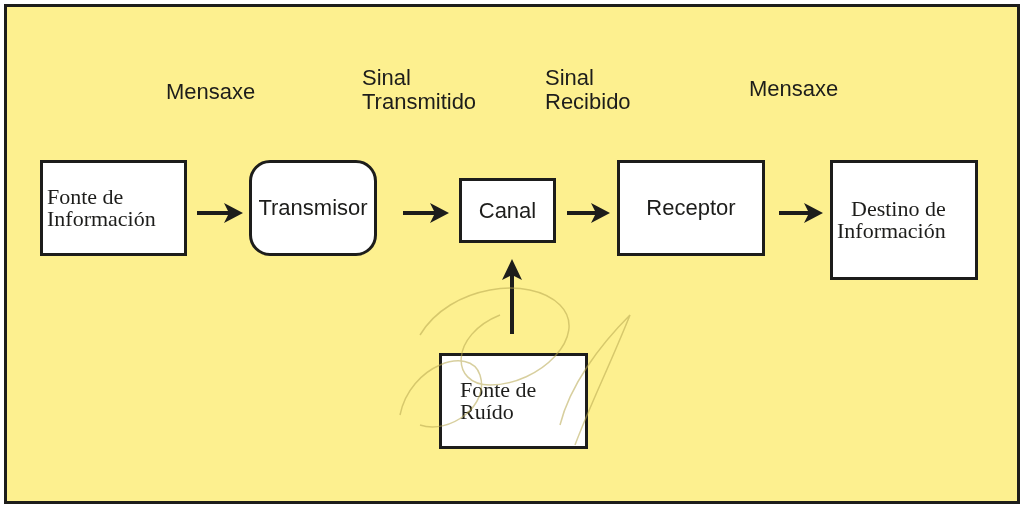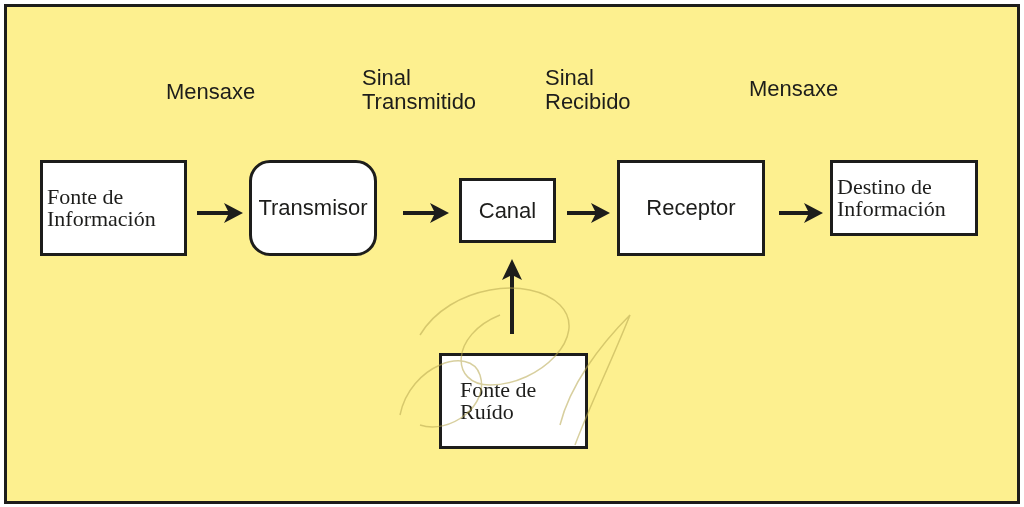--- a/index.html
+++ b/index.html
@@ -51,21 +51,21 @@
 </div>
 <div class="box center" style="left:249px; top:160px; width:128px; height:96px;border-radius:21px;">
   <span>Transmisor</span>
 </div>
 <div class="box center" style="left:459px; top:178px; width:97px; height:65px;">
   <span>Canal</span>
 </div>
 <div class="box center" style="left:617px; top:160px; width:148px; height:96px;">
   <span>Receptor</span>
 </div>
-<div class="box left" style="left:830px; top:160px; width:148px; height:76px;">
+<div class="box left" style="left:830px; top:160px; width:148px; height:120px;text-align:right;">
   <span>Destino de
 Información</span>
 </div>
 <div class="box left" style="left:439px; top:353px; width:149px; height:96px; padding-left:18px;">
   <span>Fonte de
 Ruído</span>
 </div>
 
 <svg class="arrows" width="1024" height="507">
   <defs>

